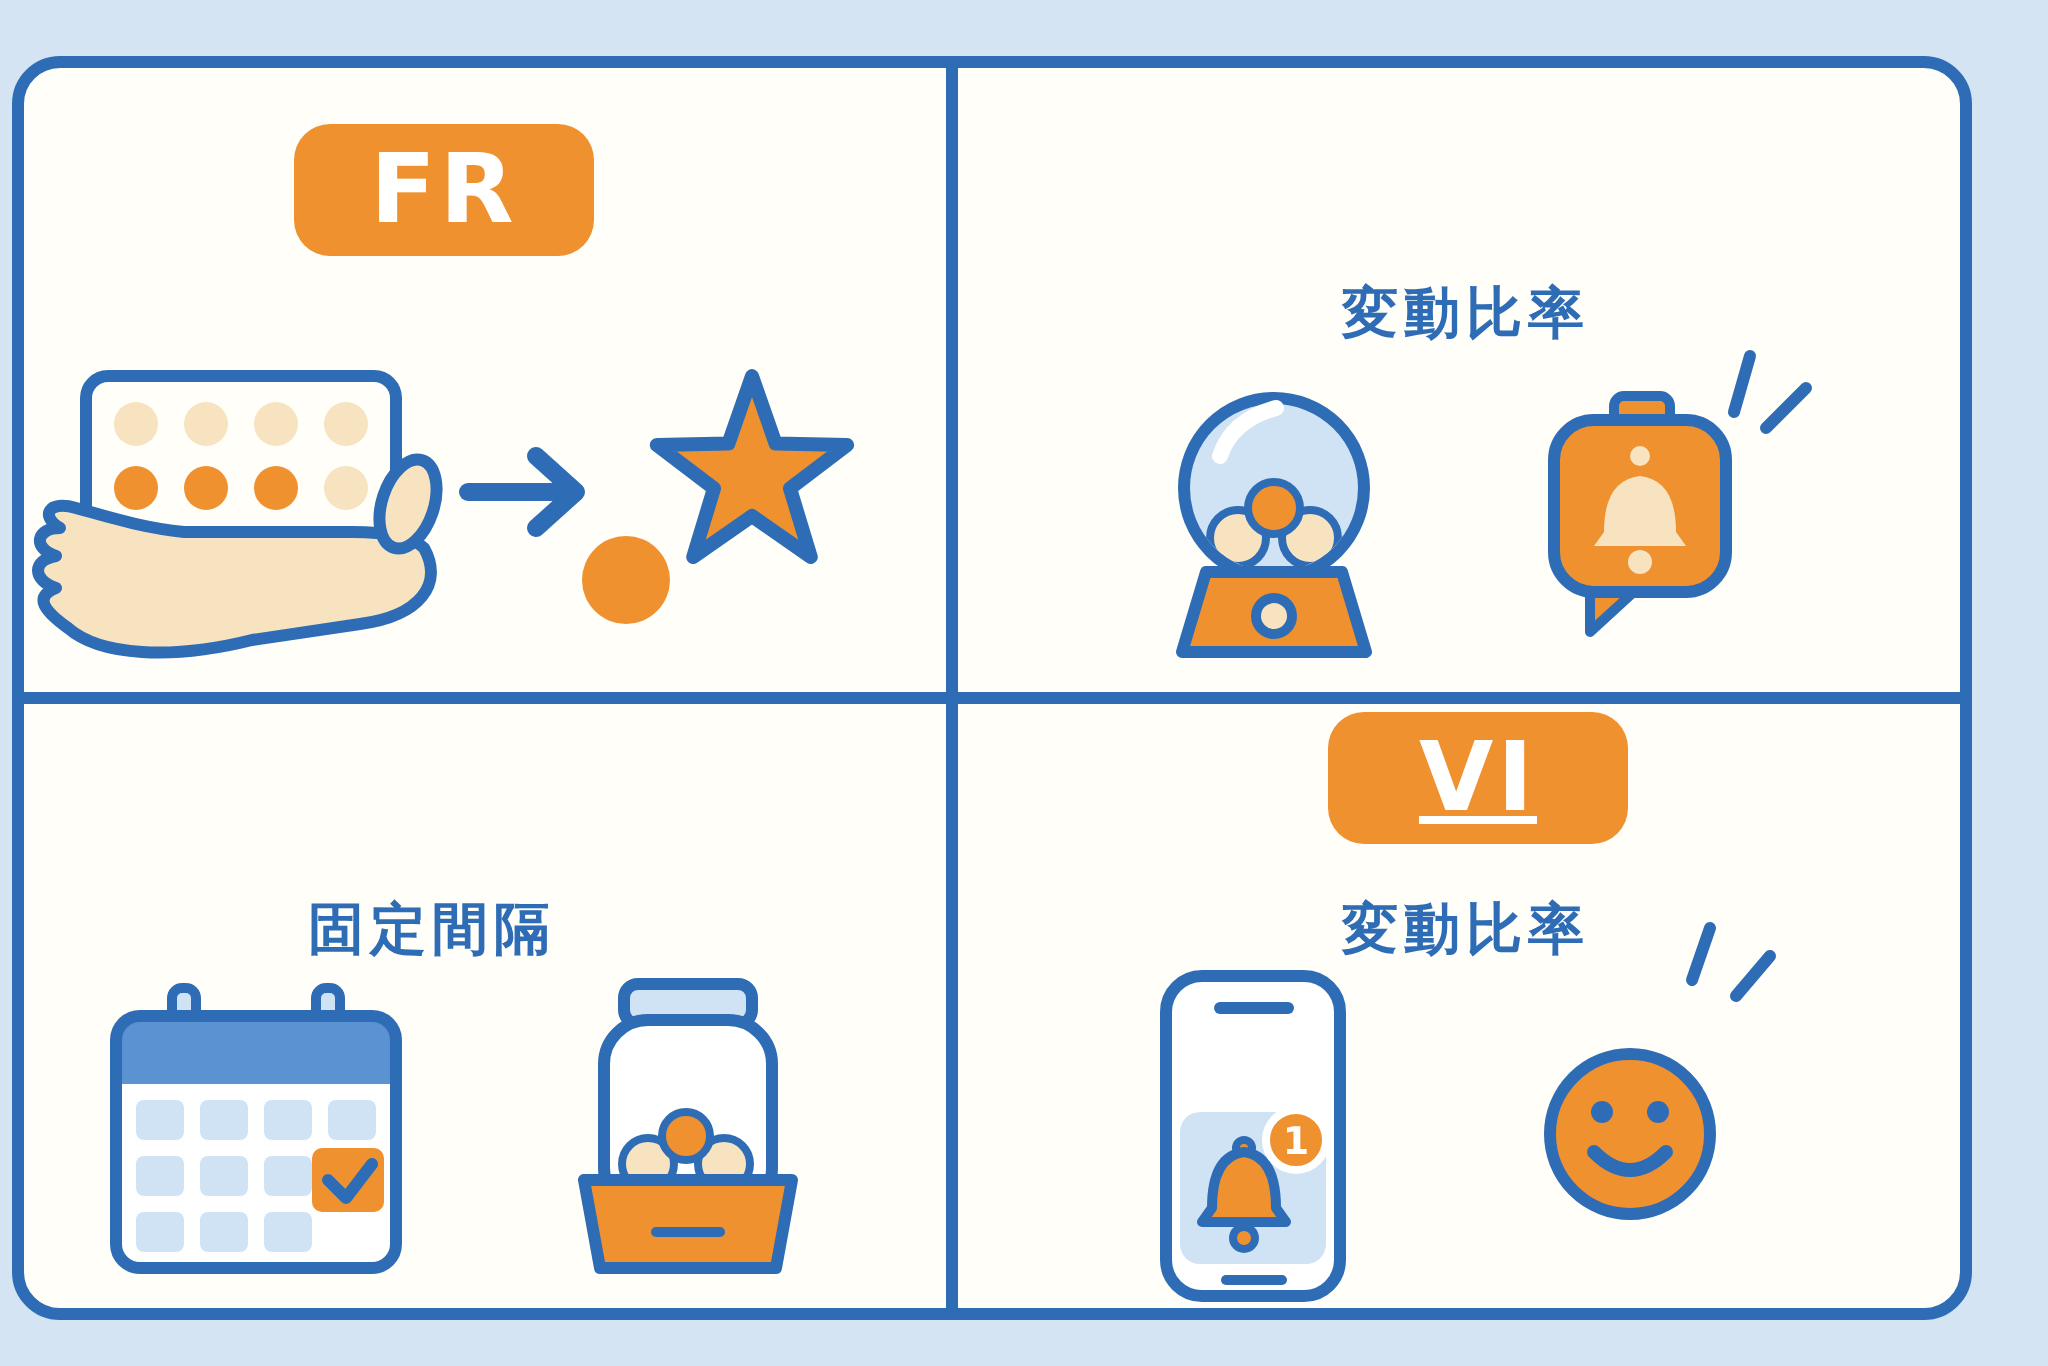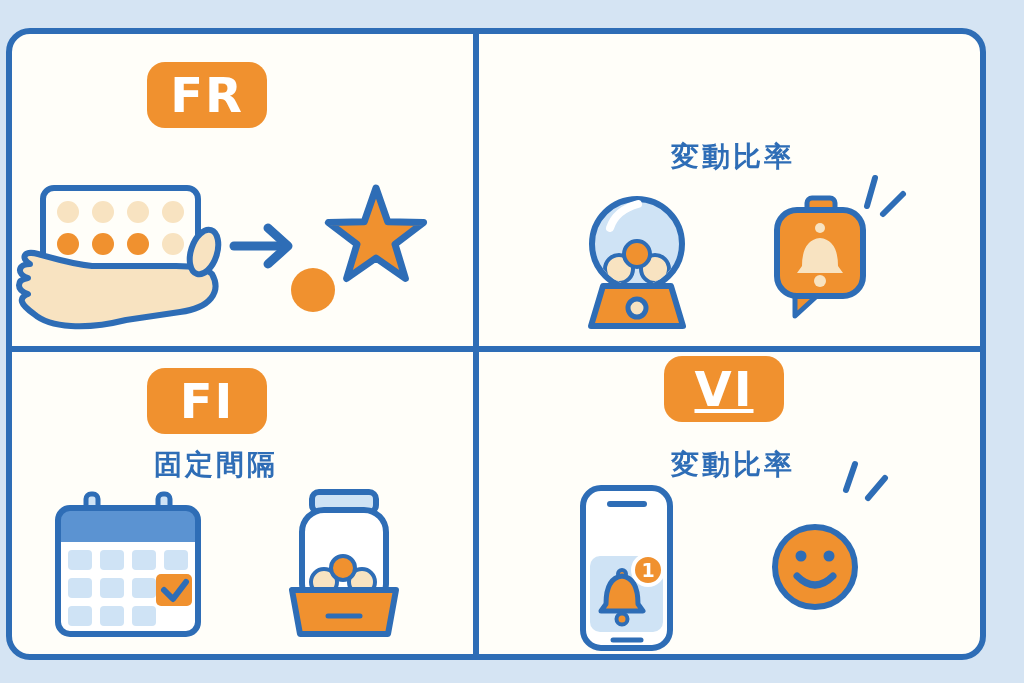--- a/index.html
+++ b/index.html
@@ -1,21 +1,21 @@
 <!DOCTYPE html>
 <html><head>
 <meta charset="utf-8">
 <style>
   html,body{margin:0;padding:0;background:#d5e4f3;font-family:"DejaVu Sans",sans-serif;}
   .stage{position:relative;width:1024px;height:683px;background:#d5e4f3;overflow:hidden;}
   .card{position:absolute;left:6px;top:28px;width:968px;height:620px;background:#fffef9;
         border:6px solid #2e6db6;border-radius:24px;}
   .divider-v{position:absolute;left:461px;top:0;width:6px;height:100%;background:#2e6db6;}
   .divider-h{position:absolute;left:0;top:312px;width:100%;height:6px;background:#2e6db6;}
-  .badge{position:absolute;width:120px;height:66px;background:#f0912f;border-radius:18px;
+  .badge{position:absolute;width:150px;height:66px;background:#f0912f;border-radius:18px;
          color:#ffffff;font-weight:bold;font-size:48px;display:flex;align-items:center;
          justify-content:center;letter-spacing:2px;}
   .badge.fr{left:147px;top:62px;}
   .badge.vr{left:664px;top:62px;}
   .badge.fi{left:147px;top:368px;}
   .badge.vi{left:664px;top:356px;text-decoration:underline;}
   .jlabel{position:absolute;transform:translateX(-50%);color:#2e6db6;font-weight:bold;
           font-size:28px;letter-spacing:3px;white-space:nowrap;}
   .jlabel.fr{left:216px;top:138px;}
   .jlabel.vr{left:733px;top:138px;}
@@ -97,21 +97,20 @@
         <path d="M237 98 Q237 72 255 70 Q273 72 273 98 L278 105 L232 105 Z"></path>
         <circle cx="255" cy="113" r="6"></circle>
       </g>
     </g>
     <g stroke="#2e6db6" stroke-width="6" stroke-linecap="round">
       <path d="M310 10 L302 38"></path>
       <path d="M338 26 L318 46"></path>
     </g>
   </svg>
 
-  <div class="badge fi">FI</div>
   <div class="jlabel fi">固定間隔</div>
   <svg class="illo fi" width="380" height="170" viewBox="0 0 380 170">
     <defs>
       <clipPath id="jarClip">
           <rect x="266" y="28" width="76" height="88" rx="18"></rect>
         </clipPath>
     </defs>
     <g>
       <rect x="46" y="8" width="12" height="26" rx="5" fill="#cfe3f5" stroke="#2e6db6" stroke-width="5"></rect>
       <rect x="118" y="8" width="12" height="26" rx="5" fill="#cfe3f5" stroke="#2e6db6" stroke-width="5"></rect>

